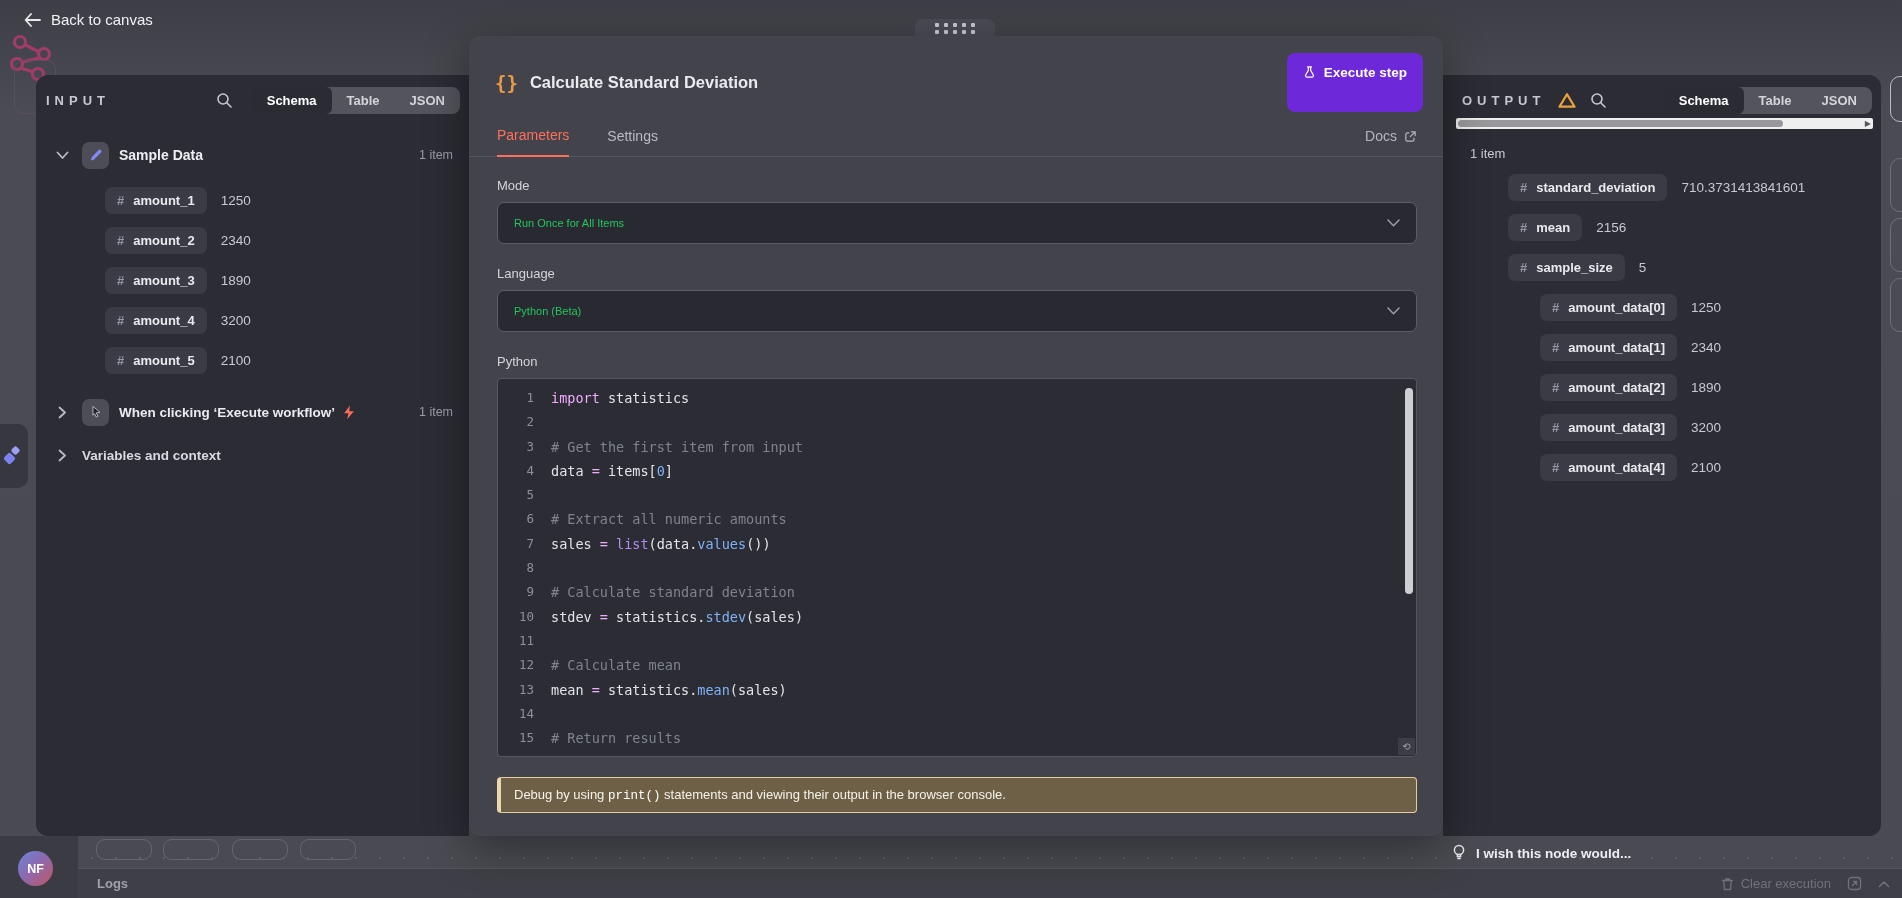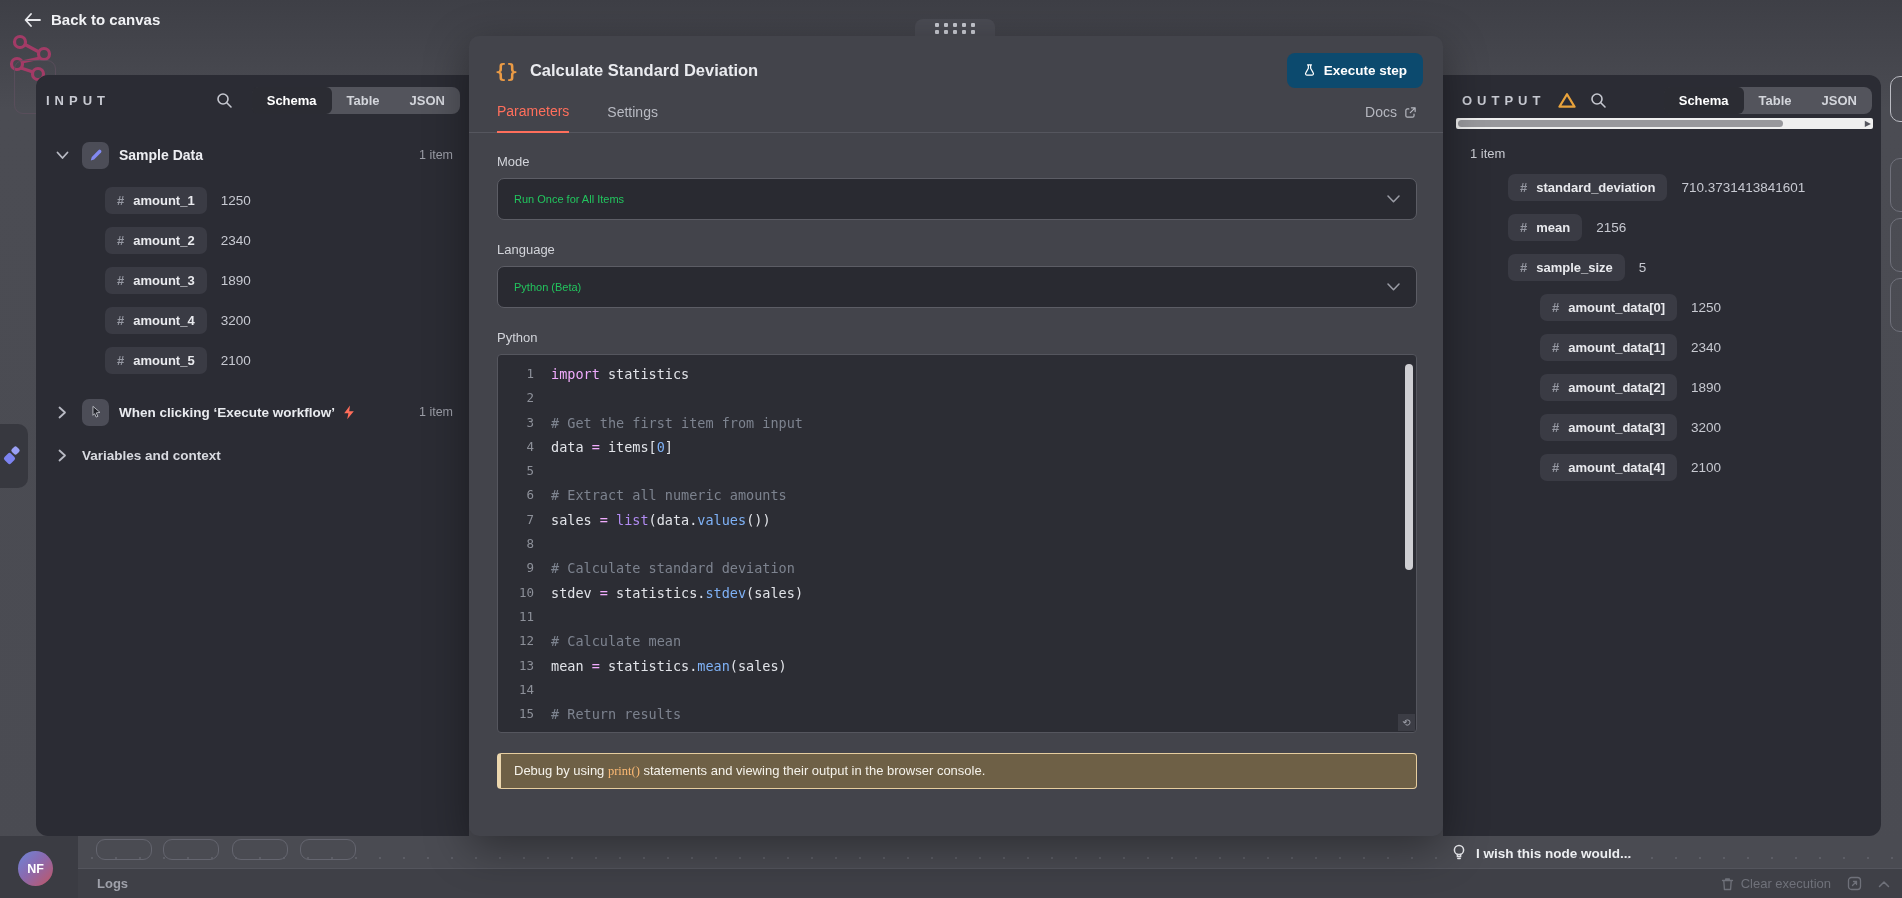--- a/index.html
+++ b/index.html
@@ -3,21 +3,21 @@
 <meta charset="utf-8">
 <style>
   html,body{margin:0;padding:0;background:#4b4c53;}
   #app{position:relative;width:1902px;height:898px;overflow:hidden;
        font-family:"Liberation Sans",sans-serif;
        background:linear-gradient(180deg,#3e3f46 0px,#4b4c53 110px,#4a4b52 100%);}
   
   .canvas-logo{position:absolute;left:4px;top:12px;z-index:1;opacity:.95;}
   .ghost-node{position:absolute;left:14px;top:60px;width:40px;height:52px;border:1.5px solid #5d4f5e;border-radius:9px;z-index:1;opacity:.8;}
   .back{position:absolute;left:24px;top:11px;display:flex;align-items:center;gap:10px;z-index:6;cursor:pointer;}
-  .back span{font-size:15px;font-weight:700;color:#f0f1f4;}
+  .back span{font-size:15px;font-weight:400;color:#f0f1f4;}
   .drag-tab{position:absolute;left:915px;top:19px;width:80px;height:18px;background:#4a4b53;border-radius:8px 8px 0 0;z-index:4;display:flex;align-items:center;justify-content:center;}
   .drag-dots{display:grid;grid-template-columns:repeat(5,4px);grid-template-rows:4px 4px;gap:3px 5px;}
   .drag-dots i{background:#c7c9d1;border-radius:1px;}
   .dots-strip{position:absolute;left:0;top:836px;width:1902px;height:32px;background:#4a4b52;
       background-image:radial-gradient(#5c5d65 1.2px,transparent 1.4px);background-size:24px 24px;background-position:8px 10px;z-index:2;}
   .ghost-btn{position:absolute;top:3px;width:54px;height:19px;border:1px solid #64656f;border-radius:9px;}
   .edge-frag{position:absolute;width:40px;border-radius:10px;z-index:3;}
   
   .panel{position:absolute;top:75px;height:761px;background:#2b2c34;z-index:5;}
   .panel-head{display:flex;align-items:center;padding:12px 9px 0 10px;}
@@ -42,42 +42,42 @@
   .field-row{display:flex;align-items:center;height:40px;padding-left:69px;}
   .trigger-row{display:flex;align-items:center;height:36px;padding:0 16px;margin-top:14px;}
   .trig-name{font-size:13.5px;font-weight:600;color:#e9ebef;margin-right:8px;}
   .ctx-row{display:flex;align-items:center;height:30px;padding:0 16px;margin-top:10px;}
   .ctx-label{font-size:13.5px;font-weight:600;color:#d8dae0;margin-left:10px;}
   
   #modal{position:absolute;left:469px;top:36px;width:974px;height:800px;background:#43444b;border-radius:10px;z-index:6;box-shadow:0 12px 44px rgba(0,0,0,.38);}
   .m-head{display:flex;align-items:center;gap:12px;padding:17px 20px 0 26px;}
   .brace-ic{font-family:"DejaVu Sans Mono",monospace;font-size:19px;font-weight:700;color:#eb9b45;}
   .m-title{font-size:16.5px;font-weight:600;color:#eaebef;}
-  .exec-btn{margin-left:auto;display:flex;align-items:center;gap:8px;background:#0c4a6e;color:#fff;font-size:13.5px;font-weight:600;border-radius:8px;padding:0 16px;height:35px;cursor:pointer;}
+  .exec-btn{margin-left:auto;display:flex;gap:8px;background:#6d28d9;color:#fff;font-size:13.5px;font-weight:600;border-radius:8px;padding:12px 16px;height:35px;cursor:pointer;}
   .m-tabs{display:flex;align-items:flex-end;gap:38px;margin-top:15px;padding:0 26px 0 28px;border-bottom:1px solid #55565e;}
   .m-tab{font-size:14px;padding-bottom:12px;color:#b9bbc3;cursor:pointer;}
   .m-tab.active{color:#ff6f5c;border-bottom:2px solid #ff6f5c;margin-bottom:-1px;}
   .docs{margin-left:auto;display:flex;align-items:center;gap:7px;color:#b5b7bf;font-size:14px;padding-bottom:12px;cursor:pointer;}
   .m-body{padding:21px 26px 0 28px;}
   .flabel{font-size:13px;color:#d2d4da;margin:0 0 9px 0;}
   .select{height:40px;background:#292a31;border:1px solid #5c5d65;border-radius:7px;display:flex;align-items:center;padding:0 16px;margin-bottom:22px;cursor:pointer;}
   .select span{font-size:11px;color:#22c55e;}
   .select .sel-chev{margin-left:auto;}
   .editor{position:relative;height:370px;background:#2c2d34;border:1px solid #55565e;border-radius:4px;overflow:hidden;padding-top:7px;font-family:"DejaVu Sans Mono",monospace;cursor:text;}
   .cl{display:flex;height:24.3px;line-height:24.3px;font-size:13.5px;}
   .ln{width:36px;flex:none;text-align:right;padding-right:17px;color:#8d9099;font-size:12.5px;}
   .ct{white-space:pre;color:#e2e4e9;}
   .tk-kw,.tk-op{color:#f0abfc;}
   .tk-cm{color:#7d838f;}
   .tk-nm,.tk-mt{color:#7fb2f7;}
   .tk-fn{color:#b18bf2;}
   .vthumb{position:absolute;right:3px;top:9px;width:8px;height:206px;background:#cfcfd3;border-radius:4px;cursor:pointer;}
   .ed-corner{position:absolute;right:1px;bottom:1px;width:17px;height:17px;background:#3c3d45;color:#9fa1aa;font-size:10px;display:flex;align-items:center;justify-content:center;cursor:pointer;}
   .hint{margin-top:20px;height:34px;background:#6e6046;border:1px solid #e6cd9f;border-left:4px solid #ecd7ae;border-radius:4px;display:flex;align-items:center;padding:0 13px;font-size:13px;color:#f5f2ea;}
-  .hint .mono{font-family:Liberation Serif, serif;font-size:12.5px;color:#fdba74;}
+  .hint .mono{font-family:Liberation Mono, monospace;font-size:12.5px;color:#ffffff;}
   
   #output-panel{left:1443px;width:438px;border-radius:0 12px 12px 0;}
   #output-panel .panel-head{padding:12px 9px 0 19px;}
   .hscroll{position:relative;margin:4px 8px 0 13px;height:11px;background:#efefef;border-radius:2px;}
   .hthumb{position:absolute;left:2px;top:2px;width:325px;height:7px;background:#98989c;border-radius:4px;cursor:pointer;}
   .harrow{position:absolute;right:2px;top:0px;font-size:8px;color:#55565e;line-height:11px;}
   .o-count{margin:17px 0 6px 27px;font-size:13px;color:#c9cbd2;}
   .orow{display:flex;align-items:center;height:40px;padding-left:65px;}
   .orow.expandable{padding-left:30px;}
   .orow.child{padding-left:97px;}

